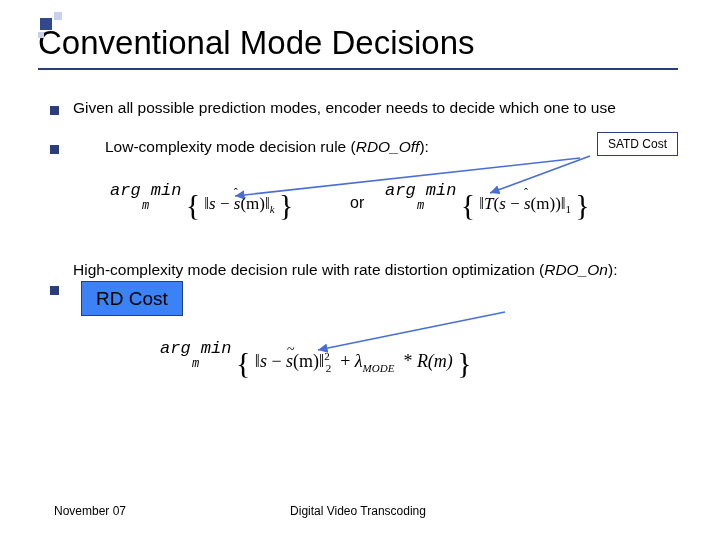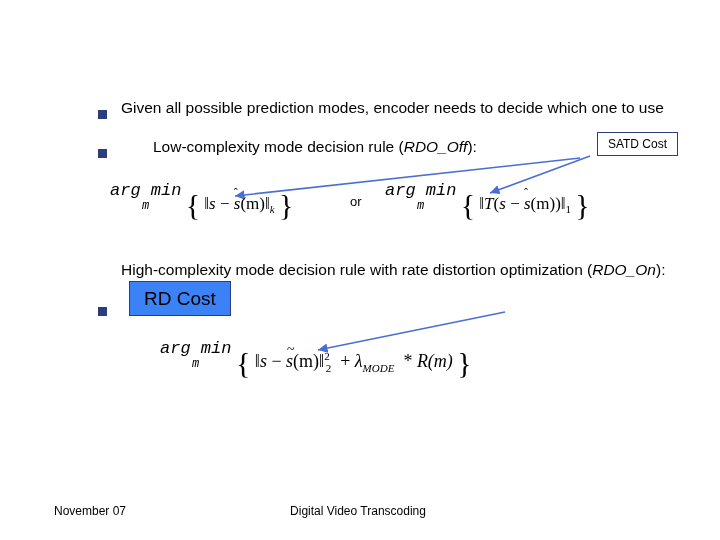--- a/index.html
+++ b/index.html
@@ -51,23 +51,22 @@
     background: #c7d1ec;
   }
   .body {
     position: absolute;
     top: 98px;
     left: 50px;
     right: 30px;
   }
   .bullet-row {
     display: flex;
-    align-items: flex-end;
+    align-items: center;
     margin-bottom: 12px;
-    margin-left: 48px;
   }
   .bullet {
     width: 9px;
     height: 9px;
     background: #2b3d7b;
     flex-shrink: 0;
     margin-top: 5px;
     margin-right: 14px;
   }
   .btext {
@@ -96,21 +95,21 @@
     left: 60px;
     top: 6px;
     font-family: "Times New Roman", serif;
     font-size: 17px;
     font-style: italic;
   }
   .or-text {
     position: absolute;
     left: 300px;
     top: 18px;
-    font-size: 13px;
+    font-size: 16px;
     font-family: Arial;
     font-style: normal;
   }
   .formula2 {
     position: absolute;
     left: 335px;
     top: 6px;
     font-family: "Times New Roman", serif;
     font-size: 17px;
     font-style: italic;
@@ -220,20 +219,29 @@
     left: 0px;
     font-style: normal;
     font-size: 12px;
   }
 </style>
 </head>
 <body>
 
 <div class="slide">
 
+  <div class="title-bar">
+    <div class="title-boxes">
+      <div class="sqbox" style="left:2px; top:6px; width:12px; height:12px;"></div>
+      <div class="sqbox light" style="left:16px; top:0px; width:8px; height:8px;"></div>
+      <div class="sqbox light" style="left:0px; top:20px; width:6px; height:6px;"></div>
+    </div>
+    <h1 class="title">Conventional Mode Decisions</h1>
+    <div class="title-underline"></div>
+  </div>
 
   <div class="body">
 
     <div class="bullet-row">
       <div class="bullet"></div>
       <div class="btext">Given all possible prediction modes, encoder needs to decide which one to use</div>
     </div>
 
     <div class="bullet-row row2" style="margin-top:18px;gap:32px;">
       <div class="bullet"></div>

